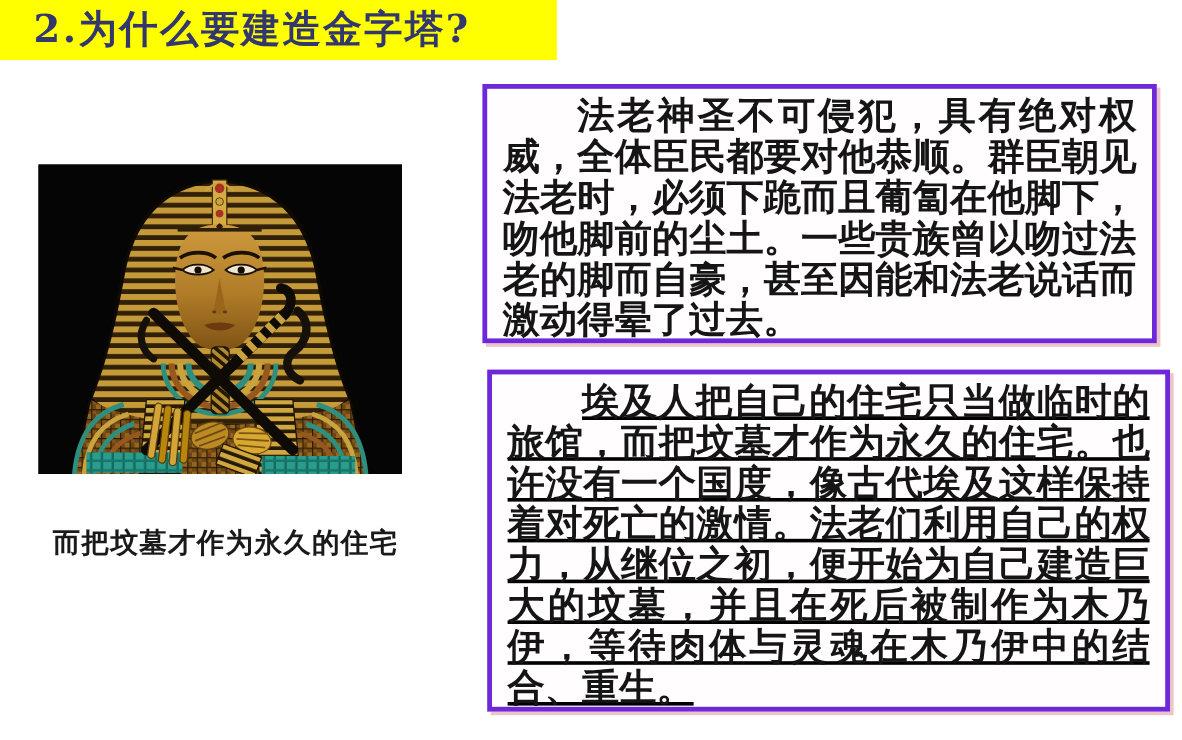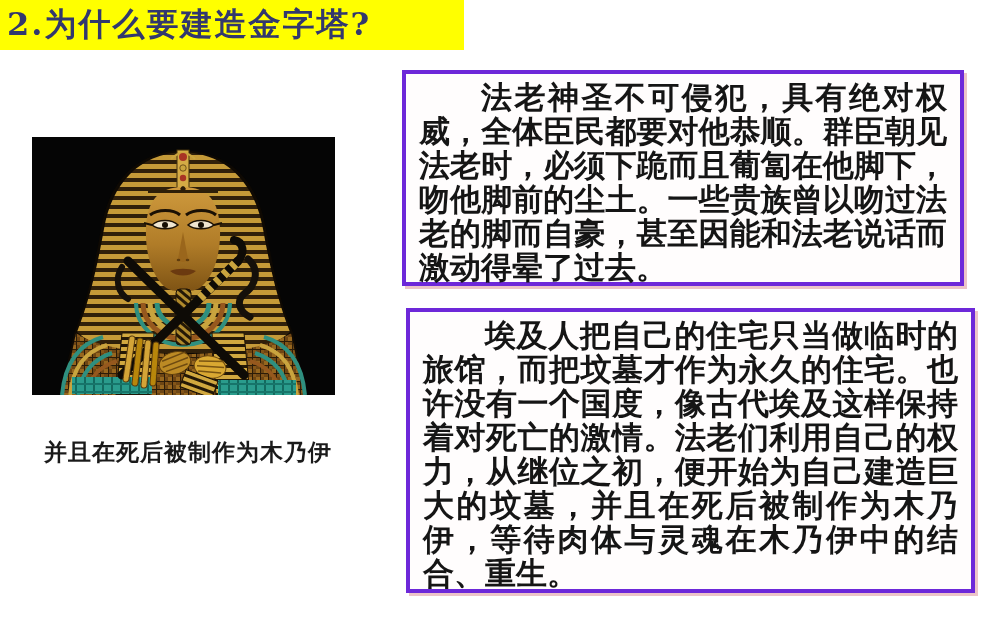--- a/index.html
+++ b/index.html
@@ -5,21 +5,21 @@
   html,body { margin:0; padding:0; background:#d8d8d8; }
   .slide {
     position:relative; width:985px; height:617px; background:#ffffff;
     overflow:hidden; font-family:"DejaVu Sans", sans-serif;
   }
   .title-band {
     position:absolute; left:0; top:0; width:464px; height:50px;
     background:#ffff00; display:flex; align-items:center;
   }
   .title-text {
-    padding-left:7px; font-size:32px; font-weight:bold; color:#32386e;
+    padding-left:28px; font-size:32px; font-weight:bold; color:#32386e;
     letter-spacing:2px; font-family:"DejaVu Serif", serif; white-space:nowrap;
   }
   .photo {
     position:absolute; left:32px; top:137px; width:303px; height:258px;
     margin:0; background:#000; line-height:0;
   }
   .photo svg { width:100%; height:100%; display:block; }
   .caption {
     position:absolute; left:18px; top:437px; width:340px; text-align:center;
     font-size:23px; font-weight:bold; color:#1a1a1a; letter-spacing:1px;
@@ -28,21 +28,21 @@
   .textbox {
     position:absolute; background:#fffdfd; border:4px solid #6d28d9;
     box-shadow:3px 3px 0 #ecc4c8; box-sizing:border-box;
   }
   .textbox p {
     margin:0; padding:6px 13px 0 13px; text-indent:2em;
     font-size:31px; line-height:34px; color:#151515; font-weight:600;
     font-family:"DejaVu Serif", serif; text-align:justify;
   }
   .box1 { left:402px; top:70px;  width:562px; height:216px; }
-  .box2 { left:406px; top:308px; width:569px; height:285px; }
+  .box2 { left:406px; top:308px; width:569px; height:285px;text-decoration:underline; }
 </style>
 </head>
 <body>
 
 <div class="slide">
 
   <div class="title-band">
     <span class="title-text">2.为什么要建造金字塔?</span>
   </div>
 
@@ -153,21 +153,21 @@
         <path d="M131,221 L156,218 M130,227 L157,224 M132,232 L155,230" stroke="#6e4a10" stroke-width="1.5" fill="none"></path>
       </g>
       <g transform="rotate(10 178 230)">
         <ellipse cx="178" cy="230" rx="16" ry="11" fill="#d9a832" stroke="#6e4a10" stroke-width="1"></ellipse>
         <path d="M166,226 L191,222 M165,231 L192,228 M167,236 L190,234" stroke="#7a5512" stroke-width="1.5" fill="none"></path>
       </g>
       <rect x="150" y="238" width="34" height="18" fill="url(#lapS)" transform="rotate(20 167 247)" stroke="#1c1206" stroke-width="1"></rect>
     </svg>
   </figure>
 
-  <div class="caption">并且在死后被制作为木乃伊</div>
+  <div class="caption">而把坟墓才作为永久的住宅</div>
 
   <div class="textbox box1">
     <p>法老神圣不可侵犯，具有绝对权威，全体臣民都要对他恭顺。群臣朝见法老时，必须下跪而且葡匐在他脚下，吻他脚前的尘土。一些贵族曾以吻过法老的脚而自豪，甚至因能和法老说话而激动得晕了过去。</p>
   </div>
 
   <div class="textbox box2">
     <p>埃及人把自己的住宅只当做临时的旅馆，而把坟墓才作为永久的住宅。也许没有一个国度，像古代埃及这样保持着对死亡的激情。法老们利用自己的权力，从继位之初，便开始为自己建造巨大的坟墓，并且在死后被制作为木乃伊，等待肉体与灵魂在木乃伊中的结合、重生。</p>
   </div>
 
 </div>

